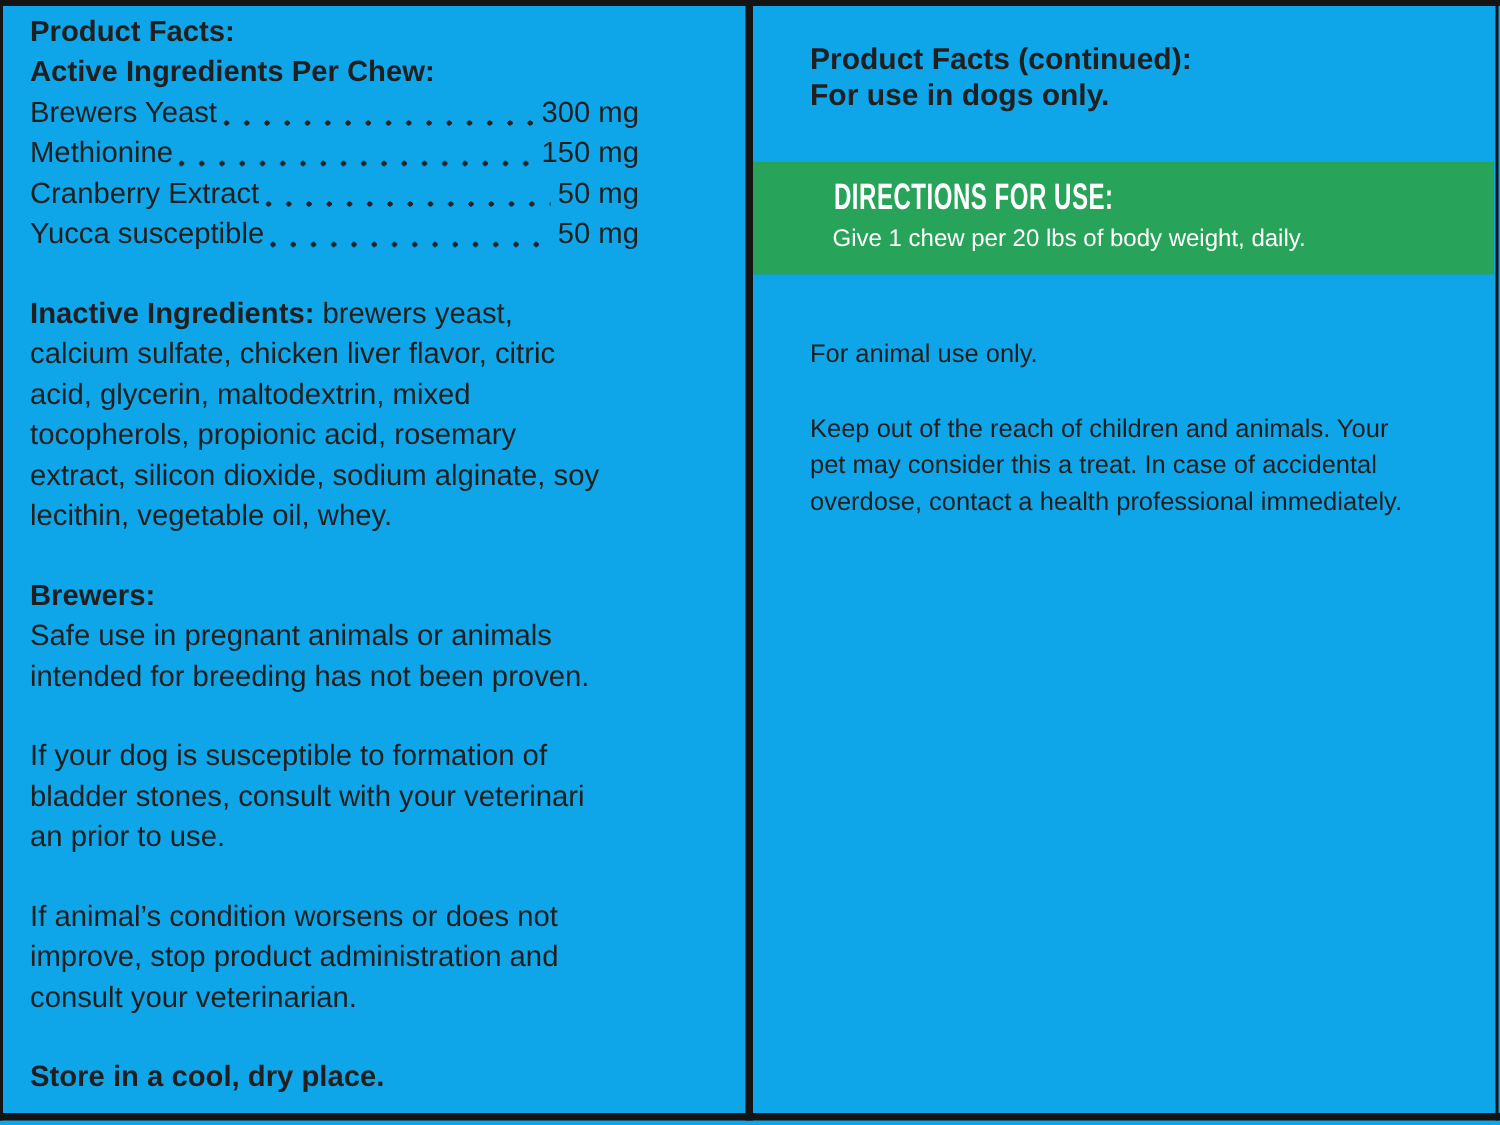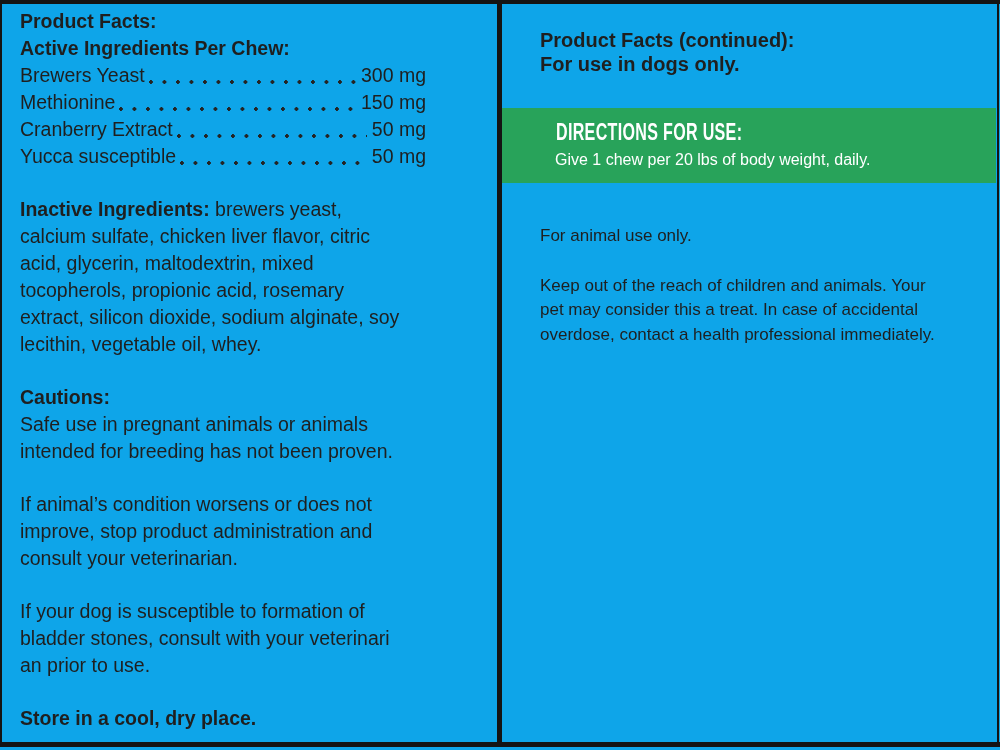--- a/index.html
+++ b/index.html
@@ -85,29 +85,29 @@
         </div>
     </div>
 
     <p class="para"><span class="b">Inactive Ingredients:</span> <span>brewers yeast,
 calcium sulfate, chicken liver flavor, citric
 acid, glycerin, maltodextrin, mixed
 tocopherols, propionic acid, rosemary
 extract, silicon dioxide, sodium alginate, soy
 lecithin, vegetable oil, whey.</span></p>
 
-    <p class="head">Cautions:</p>
+    <p class="head">Brewers:</p>
     <p class="para nohead">Safe use in pregnant animals or animals
 intended for breeding has not been proven.</p>
+    <p class="para">If your dog is susceptible to formation of
+bladder stones, consult with your veterinari
+an prior to use.</p>
     <p class="para">If animal’s condition worsens or does not
 improve, stop product administration and
 consult your veterinarian.</p>
-    <p class="para">If your dog is susceptible to formation of
-bladder stones, consult with your veterinari
-an prior to use.</p>
     <p class="para b">Store in a cool, dry place.</p>
   </div>
 
   <div class="rc-head">
     <p>Product Facts (continued):</p>
     <p>For use in dogs only.</p>
   </div>
 
   <div class="green-band">
     <div class="dir-head">DIRECTIONS FOR USE:</div>

